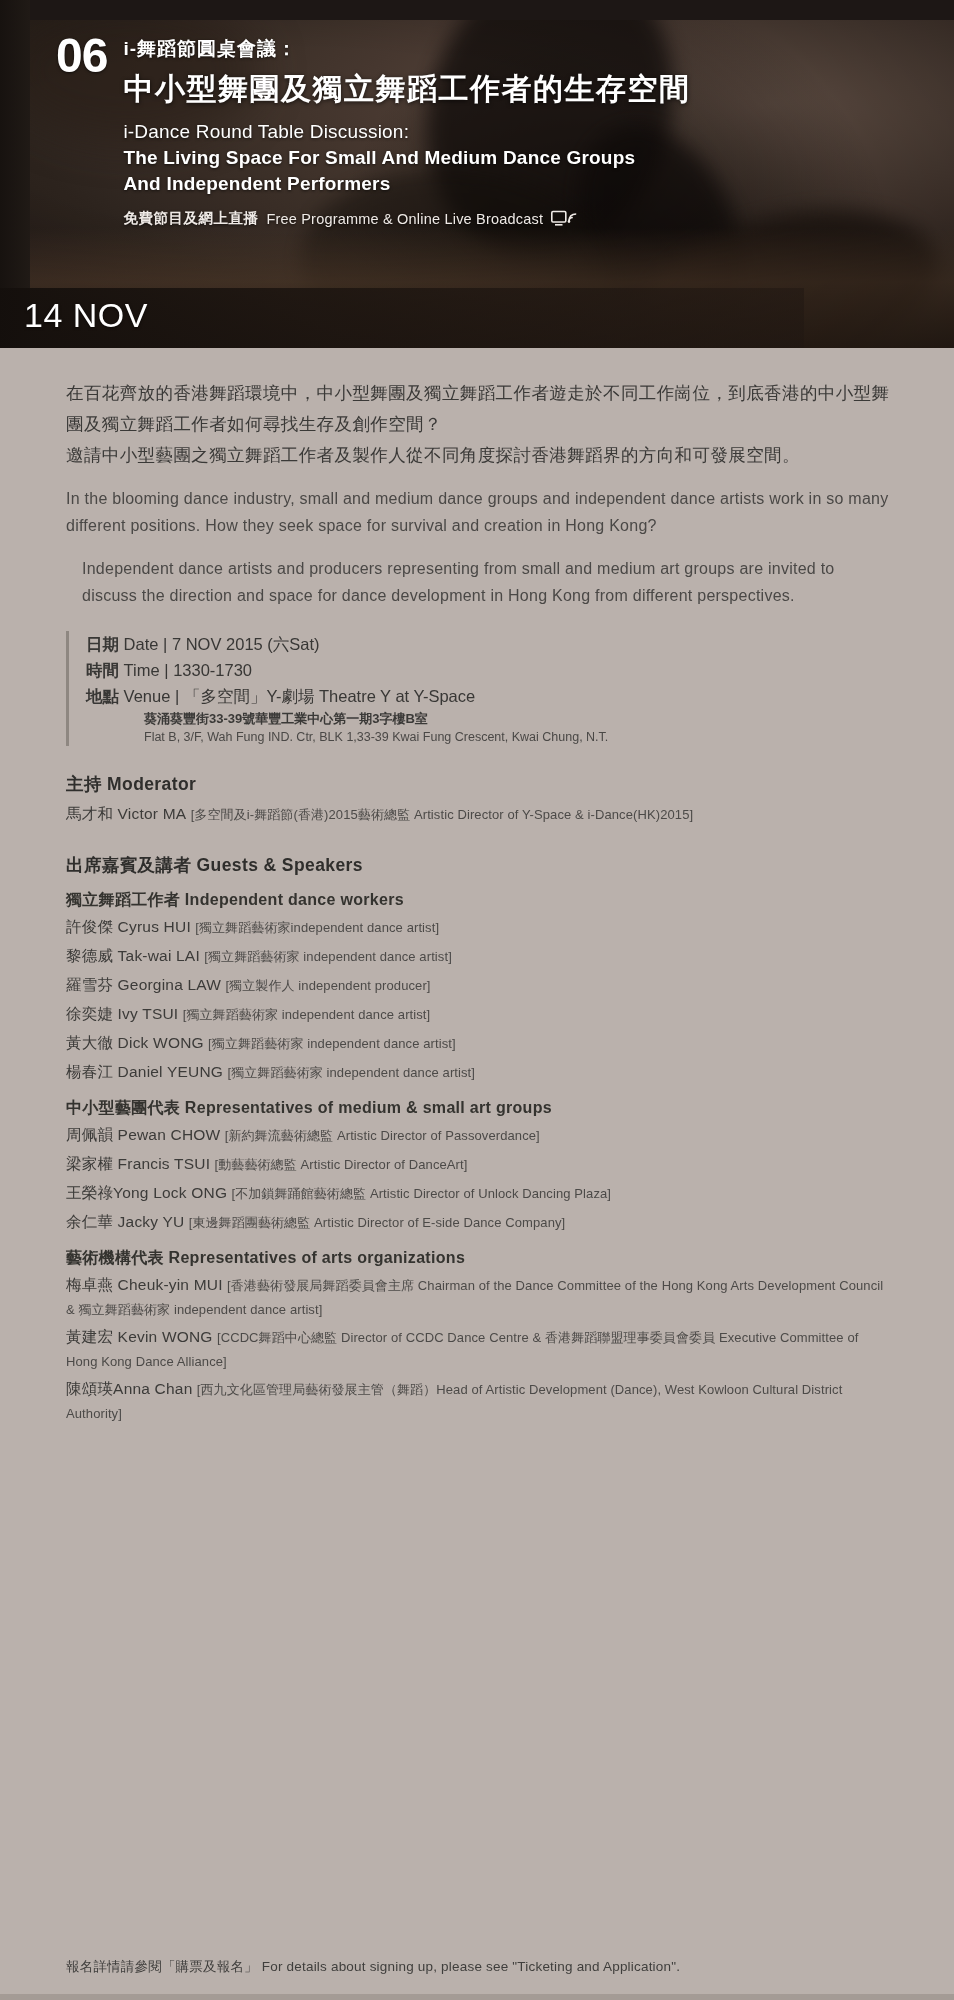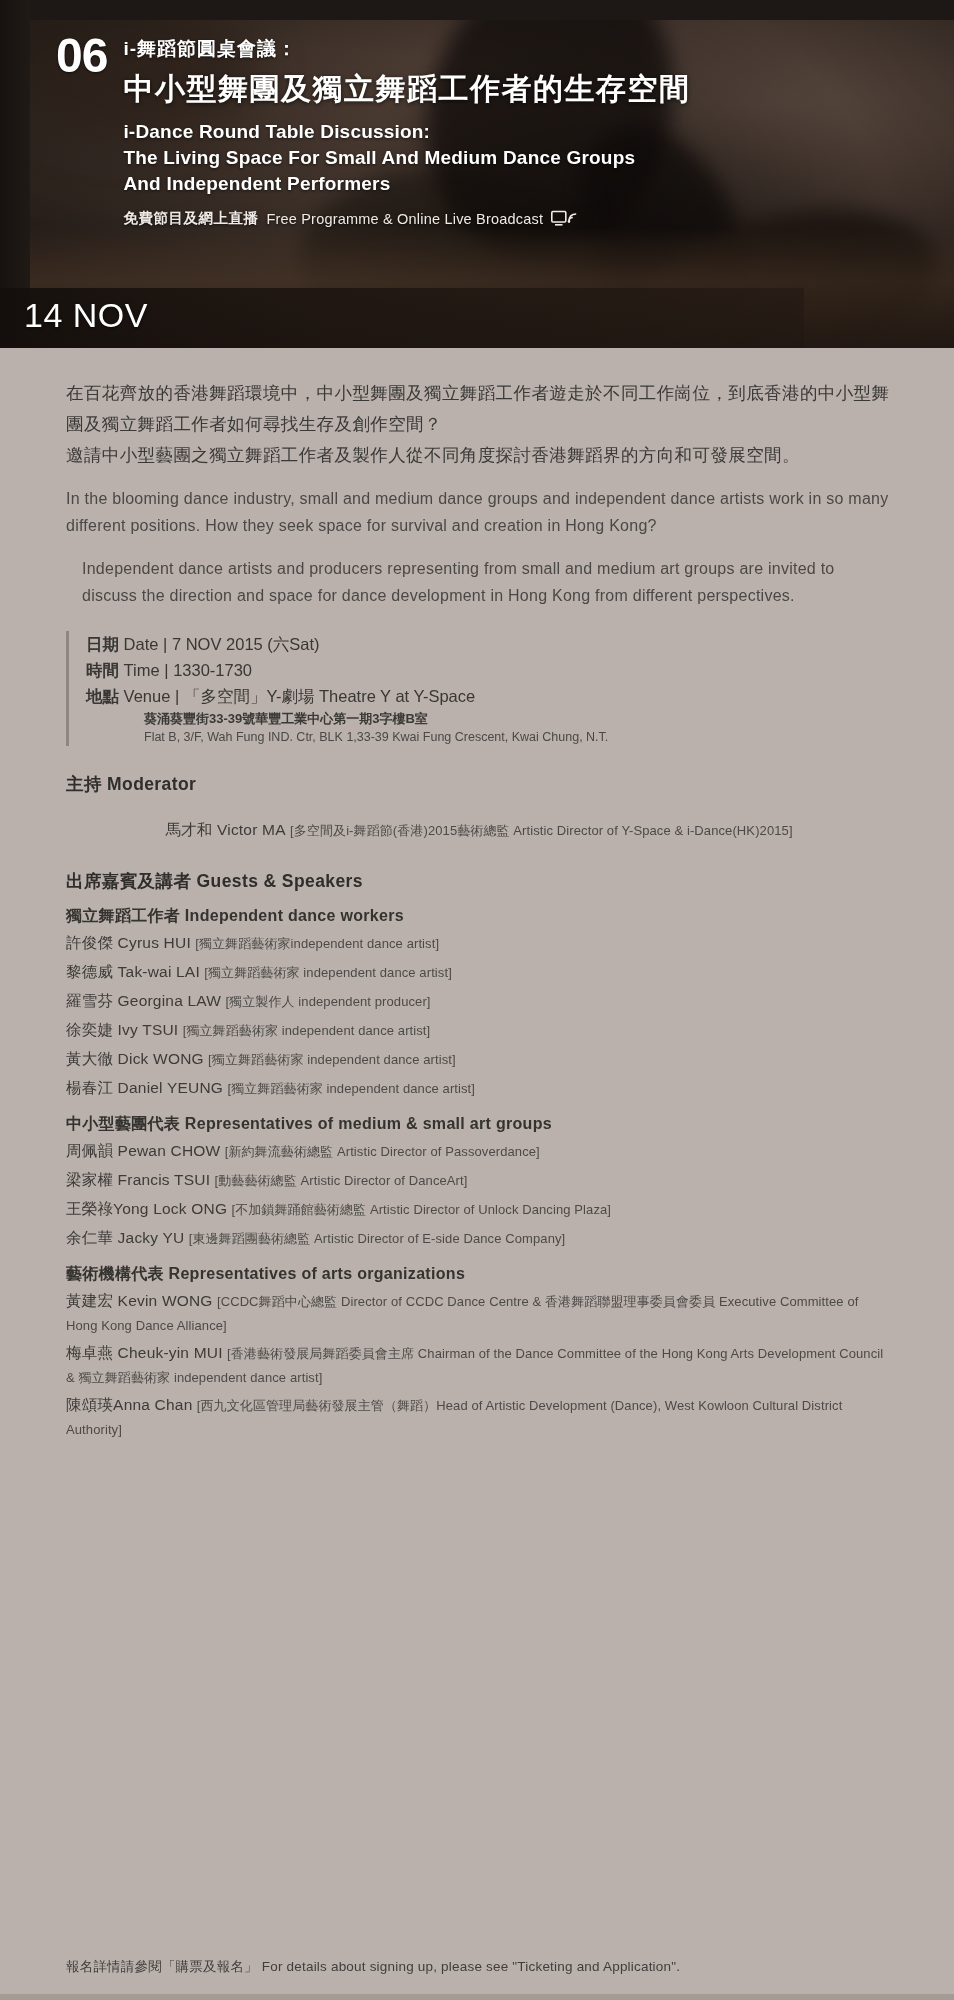--- a/index.html
+++ b/index.html
@@ -103,21 +103,21 @@
   .t-zh-big {
     font-size: 30px;
     font-weight: 700;
     letter-spacing: 1.5px;
     margin-top: 7px;
     color: #fff;
     text-shadow: 0 1px 4px rgba(0,0,0,0.7);
   }
   .t-en1 {
     font-size: 19px;
-    font-weight: 700;
+    font-weight: 400;
     margin-top: 11px;
     letter-spacing: 0.2px;
     text-shadow: 0 1px 3px rgba(0,0,0,0.65);
   }
   .t-en2 {
     font-size: 19px;
     font-weight: 700;
     margin-top: 4px;
     letter-spacing: 0.2px;
     text-shadow: 0 1px 3px rgba(0,0,0,0.65);
@@ -229,21 +229,21 @@
     line-height: 24px;
     color: #3c3b39;
     margin-top: 4px;
   }
   .person .name { letter-spacing: 0.2px; }
   .person .role {
     font-size: 13px;
     color: #4c4a48;
     letter-spacing: 0.1px;
   }
-  .person.moderator { margin-top: 22px; text-align: center; }
+  .person.moderator { margin-top: 6px; }
   .person.wrap-2 { line-height: 23px; }
 
   .footer-note {
     position: absolute;
     left: 66px;
     top: 1958px;
     width: 830px;
     font-size: 13.5px;
     color: #3f3e3c;
     letter-spacing: 0.2px;
@@ -395,26 +395,26 @@
     <div class="person">
       <span class="name">余仁華 Jacky YU</span>
       <span class="role">[東邊舞蹈團藝術總監 Artistic Director of E-side Dance Company]</span>
     </div>
 
     <div class="sub-head">
       <span>藝術機構代表</span>
       <span>Representatives of arts organizations</span>
     </div>
     <div class="person wrap-2">
+      <span class="name">梅卓燕 Cheuk-yin MUI</span>
+      <span class="role">[香港藝術發展局舞蹈委員會主席 Chairman of the Dance Committee of the Hong Kong Arts Development Council &amp; 獨立舞蹈藝術家 independent dance artist]</span>
+    </div>
+    <div class="person wrap-2">
       <span class="name">黃建宏  Kevin  WONG</span>
       <span class="role">[CCDC舞蹈中心總監  Director  of  CCDC  Dance  Centre  &amp;  香港舞蹈聯盟理事委員會委員 Executive Committee of Hong Kong Dance Alliance]</span>
-    </div>
-    <div class="person wrap-2">
-      <span class="name">梅卓燕 Cheuk-yin MUI</span>
-      <span class="role">[香港藝術發展局舞蹈委員會主席 Chairman of the Dance Committee of the Hong Kong Arts Development Council &amp; 獨立舞蹈藝術家 independent dance artist]</span>
     </div>
     <div class="person wrap-2">
       <span class="name">陳頌瑛Anna Chan</span>
       <span class="role">[西九文化區管理局藝術發展主管（舞蹈）Head of Artistic Development (Dance), West Kowloon Cultural District Authority]</span>
     </div>
 
   </div>
 
   <div class="footer-note">
     <span class="zh">報名詳情請參閱「購票及報名」</span>

